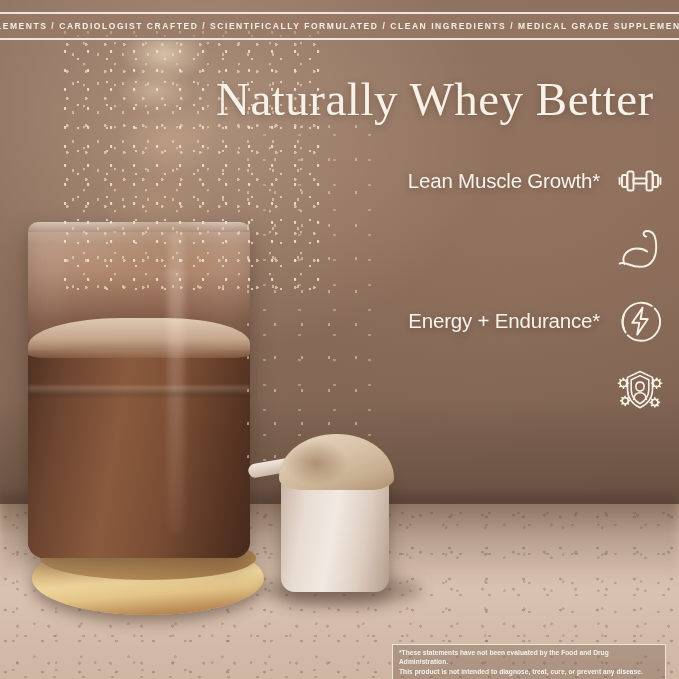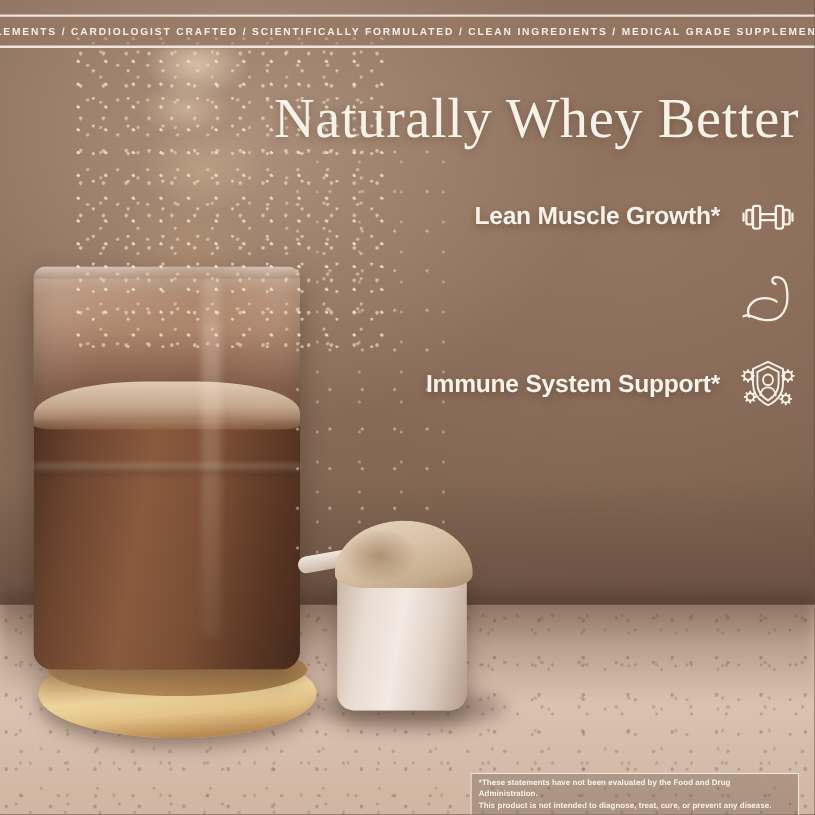--- a/index.html
+++ b/index.html
@@ -166,42 +166,42 @@
     font-size:8.5px;
     font-weight:bold;
     letter-spacing:1.55px;
     padding-left:0;
     margin-left:-4px;
   }
 
   
   .headline{
     position:absolute;left:216px;top:76px;width:450px;
-    text-align:right;
+    text-align:left;
     font-family:"Liberation Serif",serif;
     font-size:47px;
     line-height:1;
     color:#f7f1e8;
     letter-spacing:.5px;
     text-shadow:0 2px 7px rgba(60,38,26,.35);
   }
 
   
   .benefits{
     position:absolute;left:250px;top:146px;width:416px;
   }
   .benefit{
     display:flex;align-items:center;justify-content:flex-end;
     height:70px;
     gap:14px;
   }
   .benefit-label{
     color:#f7f2ec;
     font-size:20.5px;
-    font-weight:bold;
+    font-weight:normal;
     letter-spacing:-.2px;
     text-shadow:0 2px 6px rgba(60,38,26,.35);
     white-space:nowrap;
   }
   .benefit-icon{
     width:52px;height:52px;
     flex:0 0 52px;
     display:flex;align-items:center;justify-content:center;
   }
   .benefit-icon svg{display:block;}
@@ -282,23 +282,33 @@
           <path d="M33 6c3.6 0 6.4 2.1 7.6 5.2 1.3 3.4 1.6 7.6 1.6 11.4 0 6.6-2 12.2-5.8 15.6"></path>
           <path d="M33 6c-2.1 0-3.4 1.2-3.4 2.8 0 1.5 1.2 2.5 2.7 2.8"></path>
           <path d="M36.4 38.2c-2.6 2.3-6.2 3.6-10.4 3.6-4.4 0-8-1.1-11.1-2.3-2.2-.9-4.3-1.6-6.3-1.6"></path>
           <path d="M8.6 37.9c-1.1 0-2.1.2-3 .7"></path>
           <path d="M12.4 27.6c2.6-2.6 6.6-4.1 11-4.1 3.9 0 7.3 1.1 9.8 2.9"></path>
           <path d="M12.4 27.6c-1.9 1.9-3 4.4-3 7 0 1.6.4 3.1 1.1 4.4"></path>
         </svg>
       </span>
     </div>
 
-
     <div class="benefit">
-      <span class="benefit-label">Immune System Support*</span>
+      <span class="benefit-label">Energy + Endurance*</span>
+      <span class="benefit-icon">
+        <svg width="52" height="52" viewBox="0 0 52 52" fill="none" stroke="#f7f1e8" stroke-width="1.9" stroke-linecap="round" stroke-linejoin="round">
+          <path d="M40.6 13.4a19 19 0 0 1-27 26.8"></path>
+          <path d="M11.6 37.4A19 19 0 0 1 37.9 11"></path>
+          <path d="M9.9 33.6a19 19 0 0 1 .2-13.7"></path>
+          <path d="M28.6 12.6 18.2 27.8h7.1l-2.1 11.8 10.6-15.6h-7.2z"></path>
+        </svg>
+      </span>
+    </div>
+
+    <div class="benefit">
       <span class="benefit-icon">
         <svg width="52" height="52" viewBox="0 0 52 52" fill="none" stroke="#f7f1e8" stroke-width="1.6" stroke-linecap="round" stroke-linejoin="round">
           <path d="M26 6.5 13.5 12.4v12.1c0 8.2 5.2 14.6 12.5 18.2 7.3-3.6 12.5-10 12.5-18.2V12.4z"></path>
           <path d="M26 10.6 17.2 14.8v9.6c0 6.4 3.9 11.4 8.8 14.3 4.9-2.9 8.8-7.9 8.8-14.3v-9.6z"></path>
           <path d="M26 17.1c2.5 0 4.1 1.9 4.1 4.4s-1.6 4.6-4.1 4.6-4.1-2.1-4.1-4.6 1.6-4.4 4.1-4.4z"></path>
           <path d="M19.6 34.4c.4-4.3 3.1-6.6 6.4-6.6s6 2.3 6.4 6.6"></path>
           <g>
             <circle cx="9.4" cy="18.2" r="3.4"></circle>
             <line x1="9.4" y1="13.2" x2="9.4" y2="15"></line>
               <line x1="9.4" y1="21.4" x2="9.4" y2="23.2"></line>

